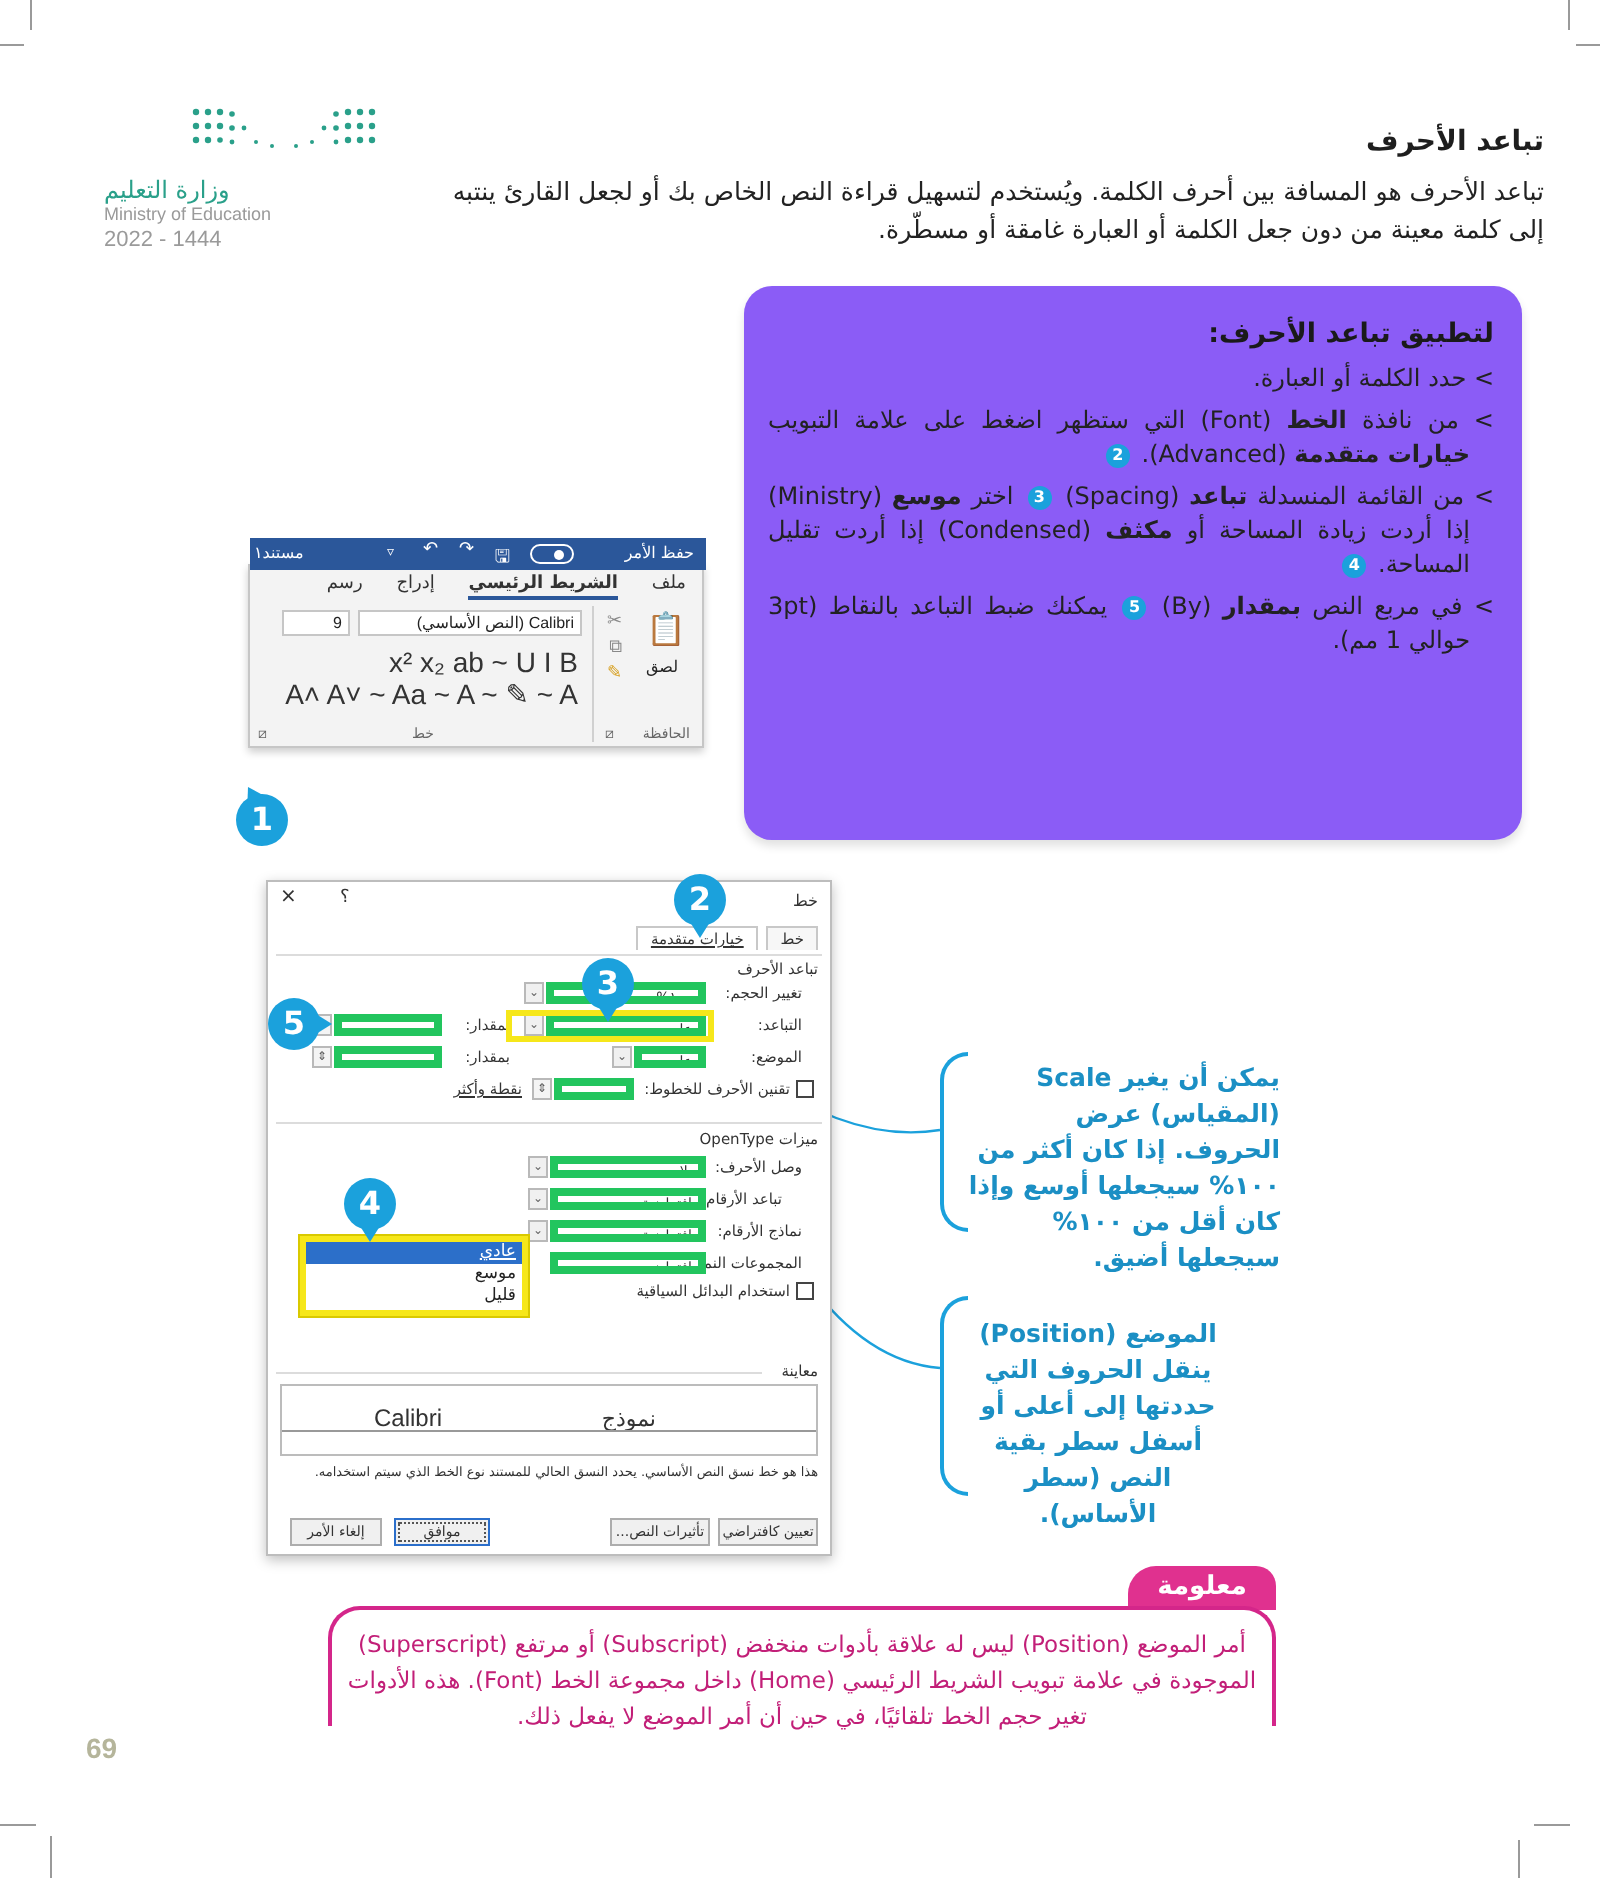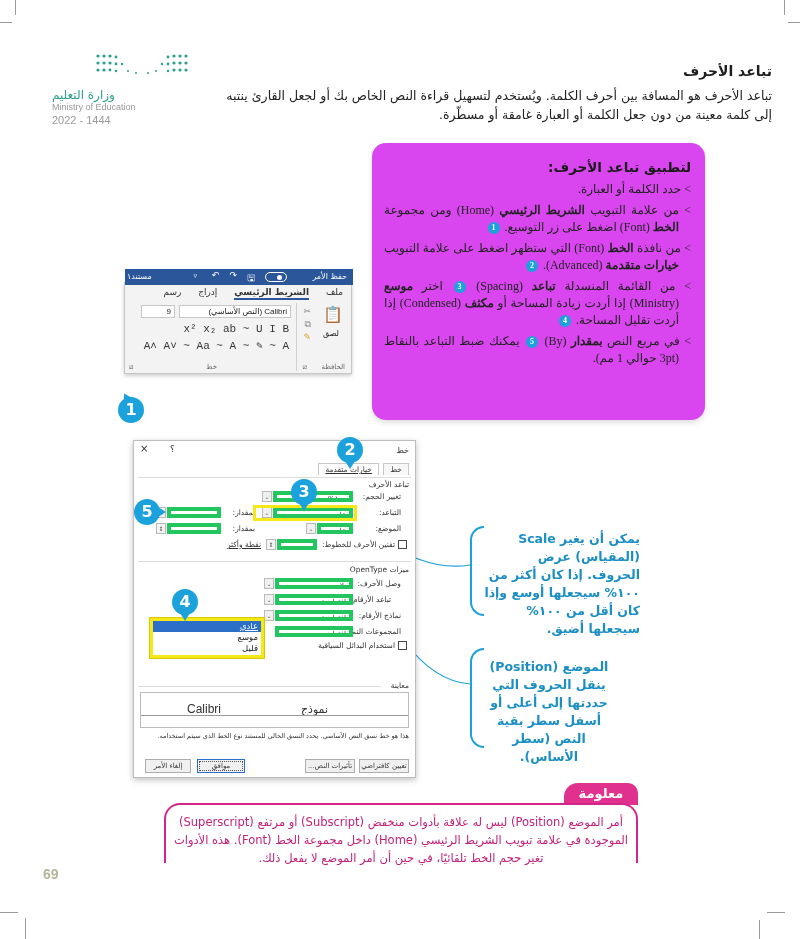--- a/index.html
+++ b/index.html
@@ -10,37 +10,37 @@
   
   .logo-dots { position: absolute; left: 92px; left: 92px; top: 52px; width: 100px; height: 24px; }
   .ministry-ar { position: absolute; left: 52px; top: 88px; font-size: 12px; color: #2aa08a; direction: rtl; white-space: nowrap; }
   .ministry-en { position: absolute; left: 52px; top: 102px; font-size: 9px; color: #9a9a9a; font-family: "Liberation Sans", sans-serif; }
   .ministry-year { position: absolute; left: 52px; top: 114px; font-size: 11px; color: #9a9a9a; font-family: "Liberation Sans", sans-serif; }
 
   .section-title { position: absolute; right: 28px; top: 63px; font-size: 14px; font-weight: bold; direction: rtl; color: #1e1e1e; }
   .intro { position: absolute; right: 28px; top: 86px; width: 560px; font-size: 12.5px; line-height: 19px; direction: rtl; text-align: right; color: #222; }
 
   
-  .steps-box { position: absolute; left: 372px; top: 143px; width: 333px; height: 277px; background: #d946ef; border-radius: 14px; box-shadow: 0 3px 5px rgba(0,0,0,0.12); padding: 16px 14px 10px 12px; direction: rtl; }
+  .steps-box { position: absolute; left: 372px; top: 143px; width: 389px; height: 277px; background: #8b5cf6; border-radius: 14px; box-shadow: 0 3px 5px rgba(0,0,0,0.12); padding: 16px 14px 10px 12px; direction: rtl; }
   .steps-title { font-size: 13.5px; font-weight: bold; margin-bottom: 6px; color: #1a1a1a; }
-  .step { font-size: 12px; line-height: 17px; color: #222; margin-bottom: 4px; text-align: justify; padding-right: 12px; text-indent: -12px; font-family: Liberation Serif, serif; }
+  .step { font-size: 12px; line-height: 17px; color: #222; margin-bottom: 4px; text-align: justify; padding-right: 12px; text-indent: -12px; }
   .step b { font-weight: bold; }
   .num-dot { display: inline-block; width: 12px; height: 12px; border-radius: 50%; background: #1ba1dc; color: #fff; font-size: 8px; line-height: 12px; text-align: center; text-indent: 0; font-weight: bold; vertical-align: middle; margin: 0 2px; }
 
   
   .ribbon { position: absolute; left: 124px; top: 282px; width: 228px; height: 92px; background: #f3f3f3; border: 1px solid #c6c6c6; box-shadow: 0 2px 4px rgba(0,0,0,0.2); direction: rtl; }
   .ribbon-title { position: absolute; left: 0; top: -14px; width: 228px; height: 16px; background: #2b579a; color: #fff; font-size: 8px; }
   .ribbon-title span { position: absolute; top: 3px; white-space: nowrap; }
   .toggle { position: absolute; right: 66px; top: 3px; width: 22px; height: 10px; border: 1px solid #fff; border-radius: 6px; }
   .toggle::after { content: ""; position: absolute; right: 4px; top: 2px; width: 5px; height: 5px; border-radius: 50%; background: #fff; }
   .ribbon-tabs { position: absolute; top: 4px; right: 8px; font-size: 9px; color: #333; white-space: nowrap; text-align: right; }
   .ribbon-tabs span { margin-left: 14px; }
   .ribbon-tabs .active { font-weight: bold; border-bottom: 2px solid #2b579a; padding-bottom: 1px; }
   .font-box { position: absolute; top: 22px; height: 13px; background: #fff; border: 1px solid #c6c6c6; font-size: 8px; line-height: 11px; padding: 0 3px; font-family: "Liberation Sans", sans-serif; white-space: nowrap; }
-  .ribbon-row { position: absolute; font-size: 11px; color: #333; white-space: nowrap; font-family: Liberation Mono, monospace; direction: ltr; }
+  .ribbon-row { position: absolute; font-size: 14px; color: #333; white-space: nowrap; font-family: Liberation Sans, sans-serif; direction: ltr; }
   .ribbon-group { position: absolute; bottom: 2px; font-size: 7px; color: #666; }
   .ribbon-sep { position: absolute; top: 20px; bottom: 2px; width: 1px; background: #d0d0d0; }
 
   
   .marker { position: absolute; width: 26px; height: 26px; border-radius: 50% 50% 50% 50%; background: #1ba1dc; color: #fff; font-size: 16px; font-weight: bold; text-align: center; line-height: 26px; font-family: "DejaVu Sans", sans-serif; }
   .marker.down::after { content: ""; position: absolute; left: 8px; bottom: -6px; border-left: 5px solid transparent; border-right: 5px solid transparent; border-top: 8px solid #1ba1dc; }
   .marker.up::after { content: ""; position: absolute; left: 3px; top: -4px; border-left: 5px solid transparent; border-right: 5px solid transparent; border-bottom: 8px solid #1ba1dc; transform: rotate(-30deg); }
   .marker.right::after { content: ""; position: absolute; right: -6px; top: 8px; border-top: 5px solid transparent; border-bottom: 5px solid transparent; border-left: 8px solid #1ba1dc; }
 
   
@@ -125,21 +125,20 @@
 <div class="ministry-ar">وزارة التعليم</div>
 <div class="ministry-en">Ministry of Education</div>
 <div class="ministry-year">2022 - 1444</div>
 
 <div class="section-title">تباعد الأحرف</div>
 <div class="intro">تباعد الأحرف هو المسافة بين أحرف الكلمة. ويُستخدم لتسهيل قراءة النص الخاص بك أو لجعل القارئ ينتبه إلى كلمة معينة من دون جعل الكلمة أو العبارة غامقة أو مسطّرة.</div>
 
 <div class="steps-box">
   <div class="steps-title">لتطبيق تباعد الأحرف:</div>
   <div class="step">&gt; حدد الكلمة أو العبارة.</div>
-  <div class="step"><span>&gt; من علامة التبويب </span><b>الشريط الرئيسي</b><span> (Home) ومن مجموعة </span><b>الخط</b><span> (Font) اضغط على زر التوسيع.</span> <span class="num-dot">1</span></div>
   <div class="step"><span>&gt; من نافذة </span><b>الخط</b><span> (Font) التي ستظهر اضغط على علامة التبويب </span><b>خيارات متقدمة</b><span> (Advanced).</span> <span class="num-dot">2</span></div>
   <div class="step"><span>&gt; من القائمة المنسدلة </span><b>تباعد</b><span> (Spacing) </span><span class="num-dot">3</span><span> اختر </span><b>موسع</b><span> (Ministry) إذا أردت زيادة المساحة أو </span><b>مكثف</b><span> (Condensed) إذا أردت تقليل المساحة.</span> <span class="num-dot">4</span></div>
   <div class="step"><span>&gt; في مربع النص </span><b>بمقدار</b><span> (By) </span><span class="num-dot">5</span><span> يمكنك ضبط التباعد بالنقاط (3pt حوالي 1 مم).</span></div>
 </div>
 
 <div class="ribbon">
   <div class="ribbon-title">
     <span style="right:6px;">حفظ الأمر</span>
     <span class="toggle"></span>
     <span style="right:98px;font-size:9px;top:2px;">🖫</span>

